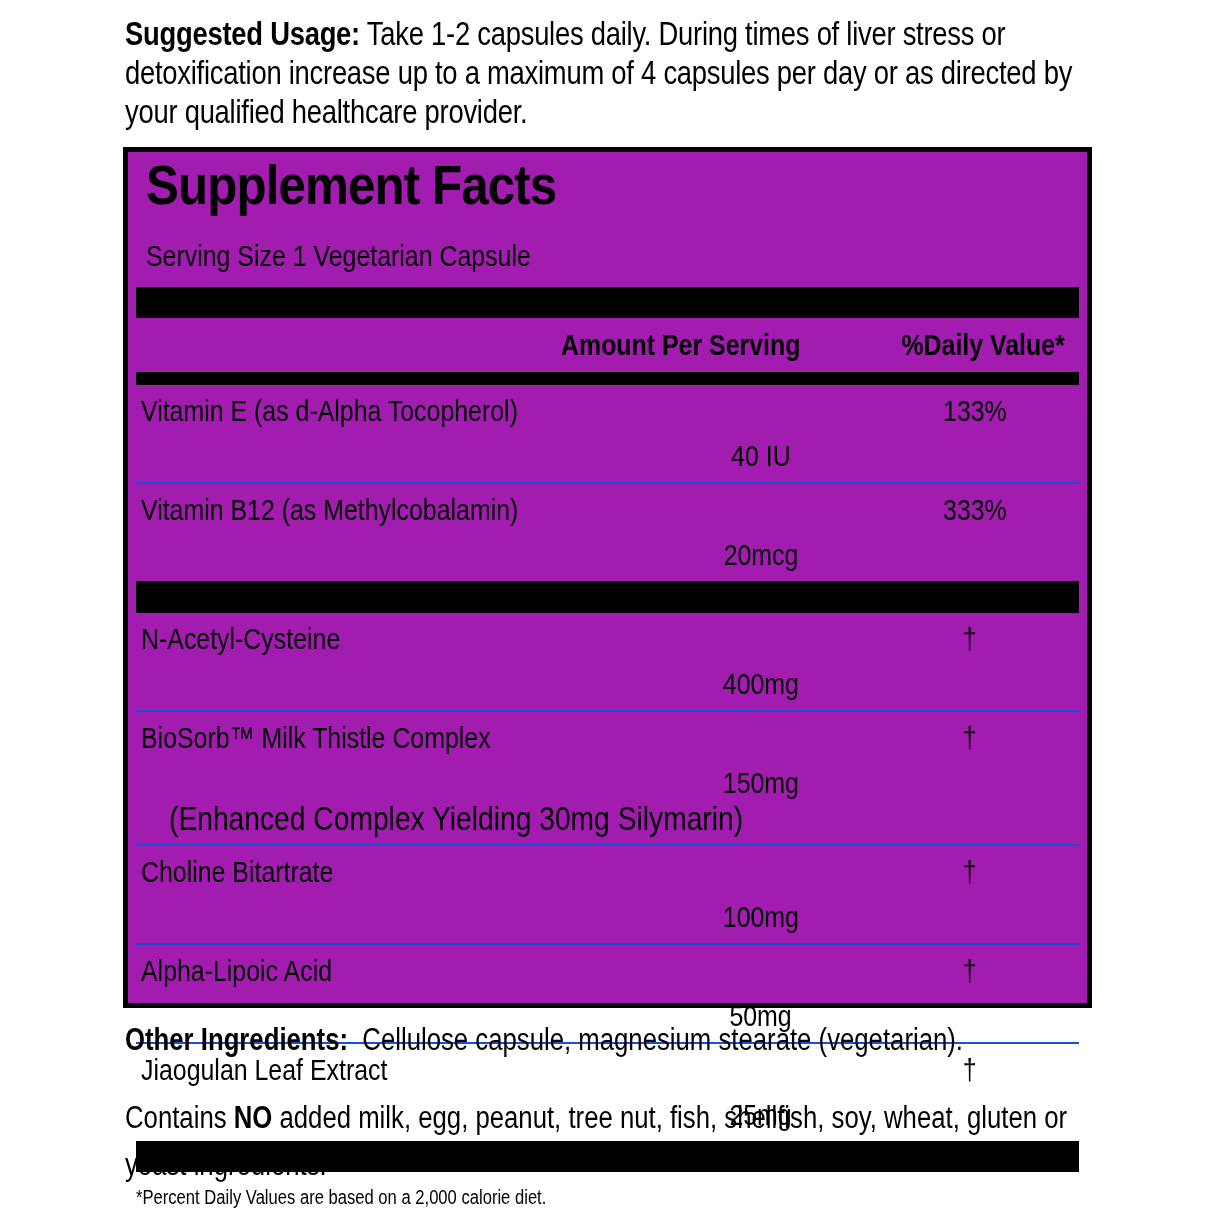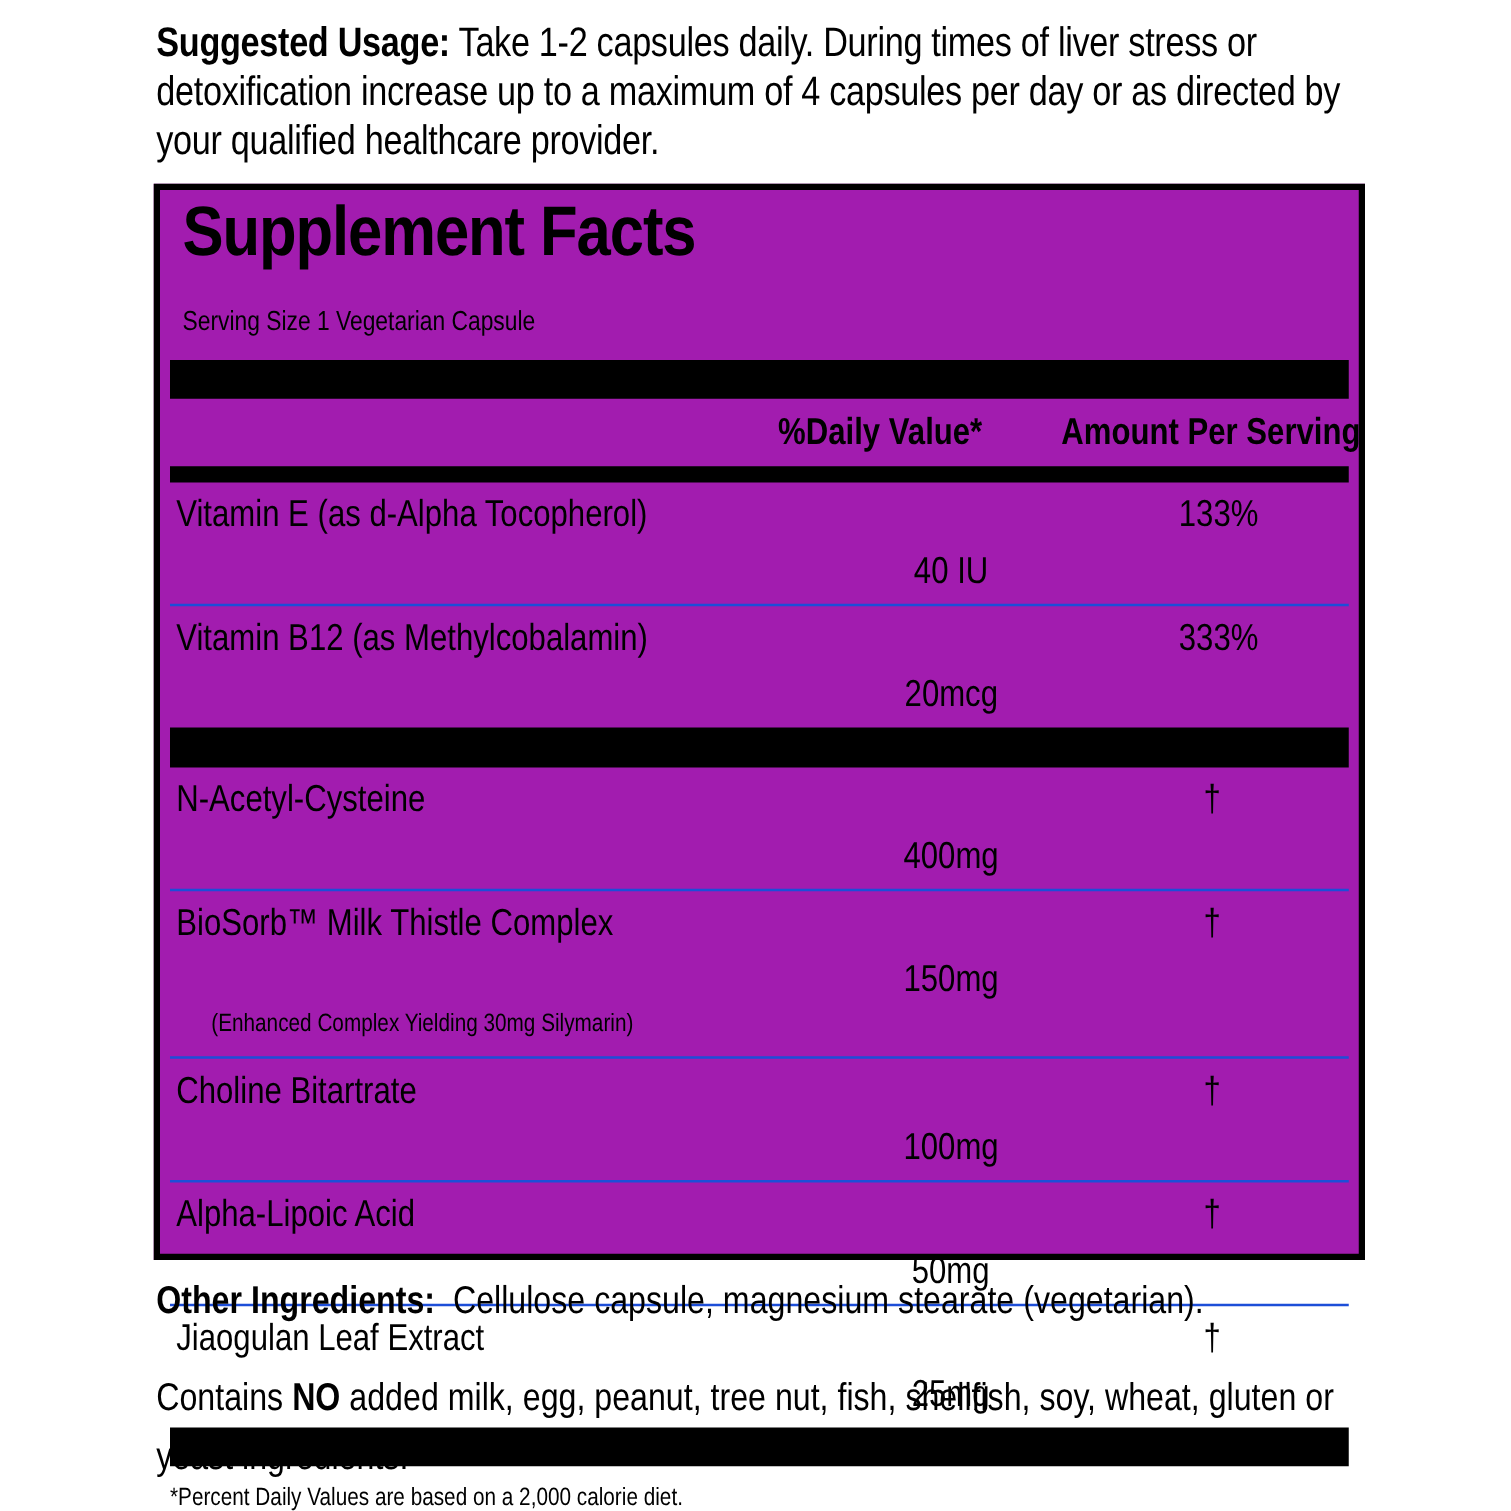--- a/index.html
+++ b/index.html
@@ -26,21 +26,21 @@
     position:absolute; left:123px; top:147px;
     width:969px; height:861px; box-sizing:border-box;
     border:5px solid #000; padding:0 8px; background:#a21caf;
   }
   .panel-title { margin-top:4px; padding-left:10px; line-height:58px; }
   .panel-title .t {
     display:inline-block; white-space:nowrap;
     transform:scaleX(0.88); transform-origin:0 50%;
     font-size:56px; font-weight:700; letter-spacing:-1px;
   }
-  .serving-line { padding-left:10px; font-size:22px; line-height:35px; }
+  .serving-line { padding-left:10px; font-size:30px; line-height:35px; }
   .serving-line.first { margin-top:10px; }
 
   .bar { background:#000; width:100%; }
   .bar-a { height:31px; margin-top:14px; }
   .bar-b { height:13px; }
   .bar-c { height:32px; }
   .bar-d { height:31px; }
 
   .colhead {
     display:grid; grid-template-columns:664px 1fr;
@@ -52,21 +52,21 @@
 
   .row {
     display:grid; grid-template-columns:515px 220px 1fr;
     padding:8px 0 9px; font-size:30px; line-height:35px;
   }
   .row.sep { border-bottom:2px solid #1d4ed8; }
   .cell-name { padding-left:5px; }
   .cell-amt  { text-align:center;margin-top:45px; }
   .cell-dv   { text-align:center; padding-right:14px; }
   .cell-sub  { grid-column:1 / -1; padding-left:33px; margin-top:2px;
-               font-size:20px; line-height:33px; }
+               font-size:34px; line-height:33px; }
 
   .footnotes { padding-top:6px; font-size:20px; line-height:38px; }
 
   .other {
     position:absolute; left:125px; top:1020px; width:1165px;
     font-size:31px; line-height:40px;
   }
   .other .lead { font-weight:700; }
   .contains {
     position:absolute; left:125px; top:1094px; width:1170px;
@@ -81,22 +81,22 @@
 
 <div class="panel">
 
   <div class="panel-title"><span class="t">Supplement Facts</span></div>
 
   <div class="serving-line first"><span class="cx ox-l">Serving Size 1 Vegetarian Capsule</span></div>
 
   <div class="bar bar-a"></div>
 
   <div class="colhead">
+    <div class="hc"><span class="cx ox-r">Amount Per Serving</span></div>
     <div class="hc dv"><span class="cx ox-r">%Daily Value*</span></div>
-    <div class="hc"><span class="cx ox-r">Amount Per Serving</span></div>
   </div>
 
   <div class="bar bar-b"></div>
 
   <div class="row sep">
     <div class="cell-name"><span class="cx ox-l">Vitamin E (as d-Alpha Tocopherol)</span></div>
     <div class="cell-amt"><span class="cx ox-c">40 IU</span></div>
     <div class="cell-dv"><span class="cx ox-r">133%</span></div>
   </div>
 

